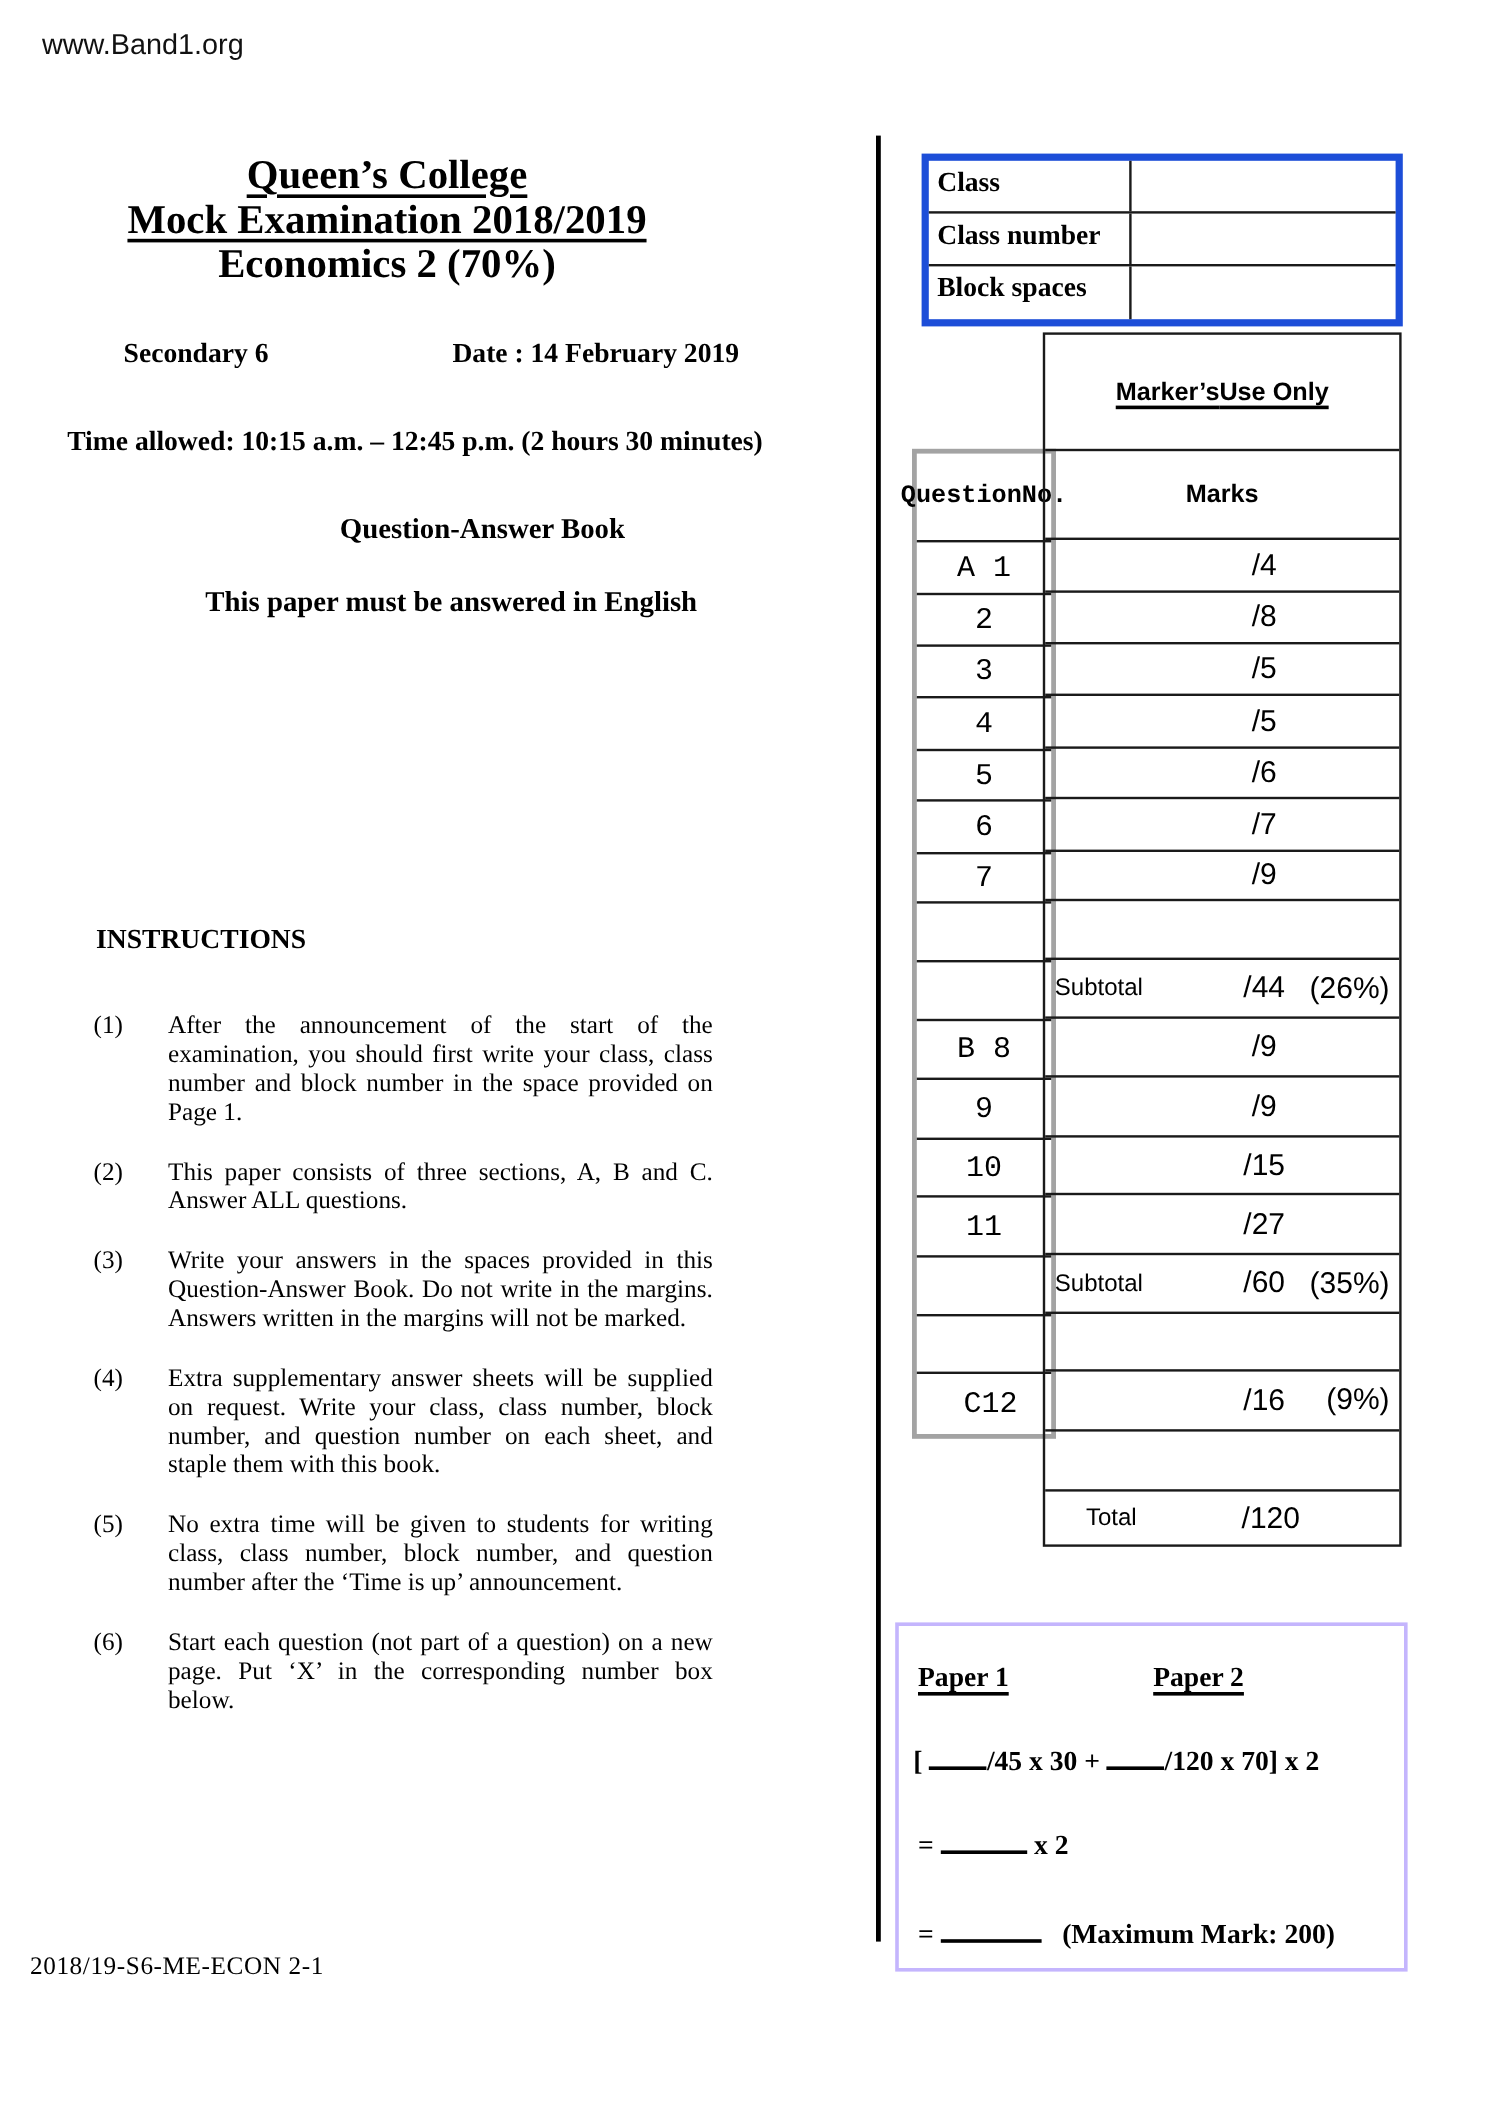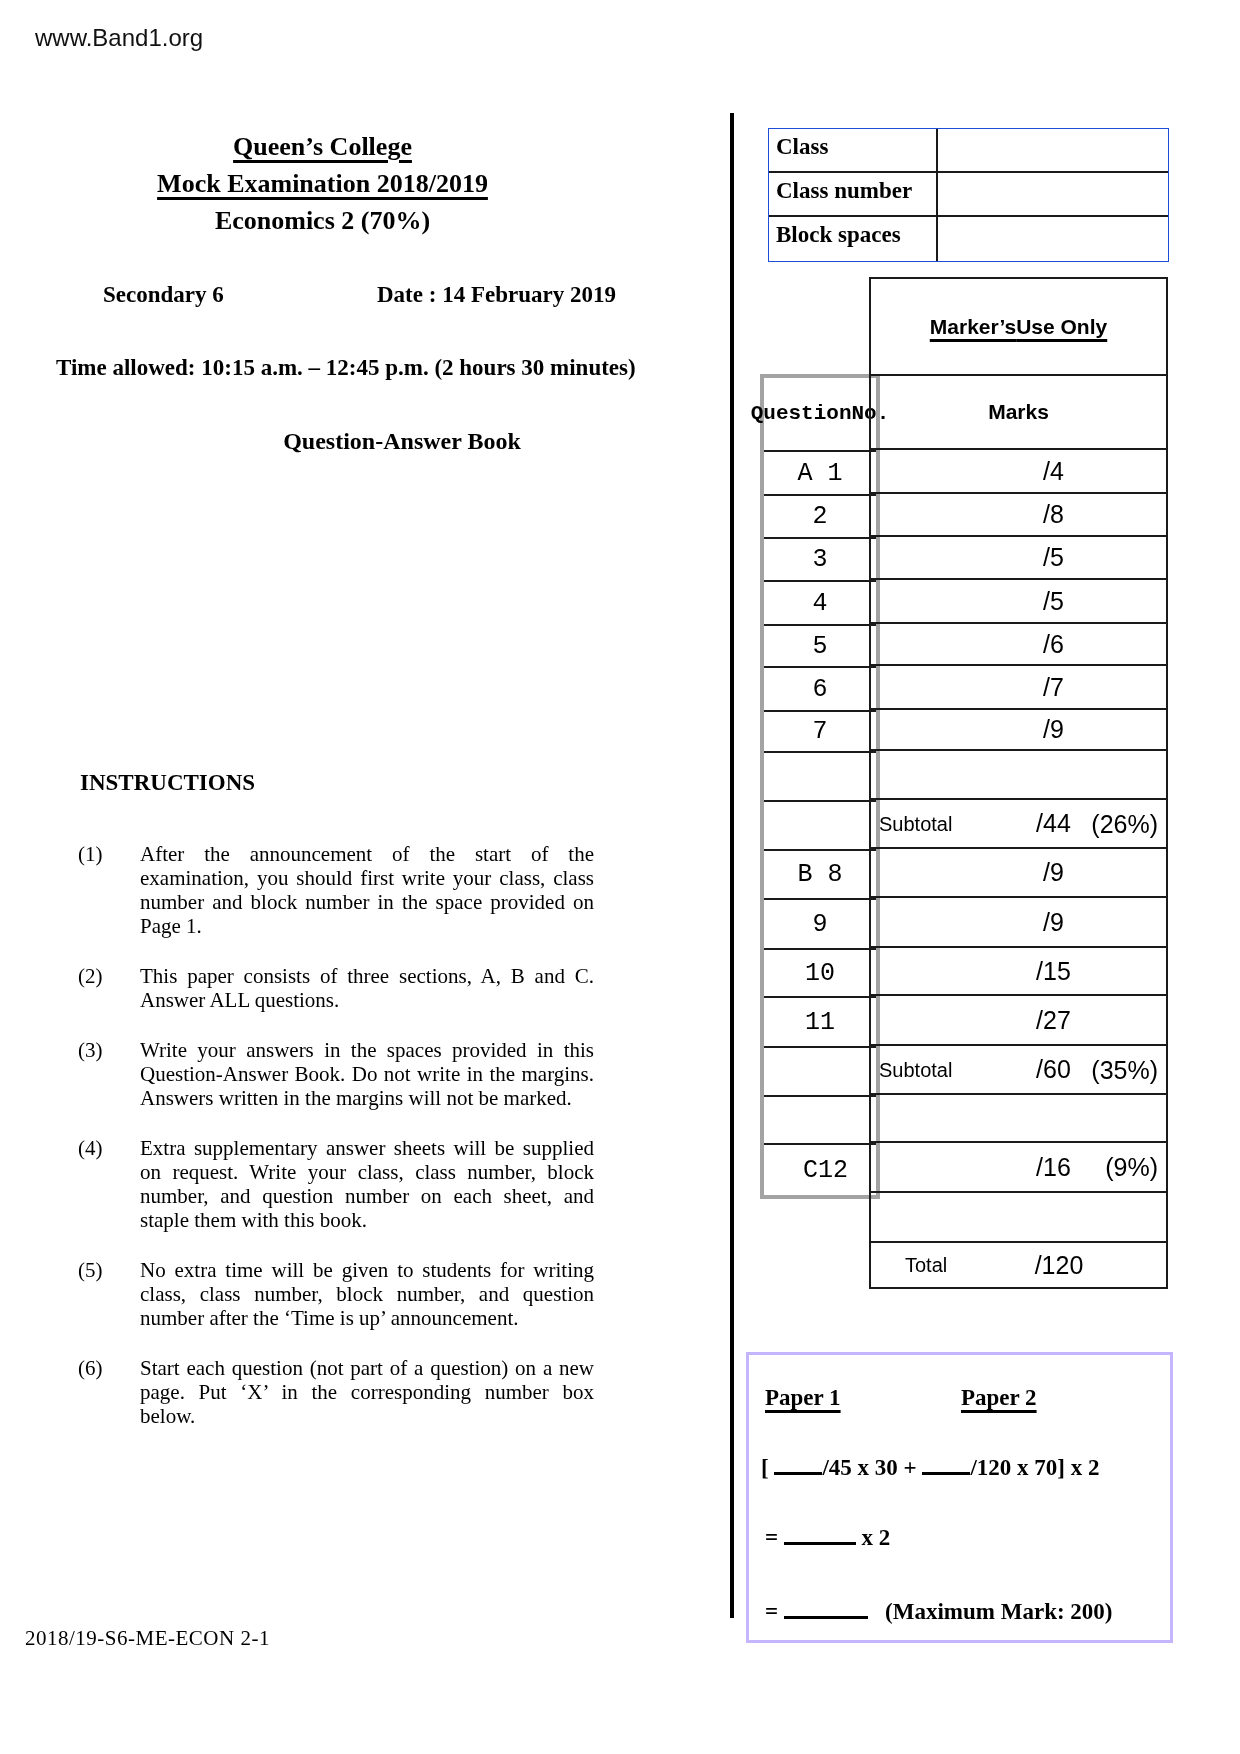--- a/index.html
+++ b/index.html
@@ -8,41 +8,41 @@
     background:#ffffff; color:#000; overflow:hidden;
     font-family:"Liberation Serif", serif;
   }
   .abs { position:absolute; }
 
   
   .watermark { left:35px; top:24px; font-family:"Liberation Sans",sans-serif; font-size:24px; color:#111; }
   .footer-code { left:25px; top:1626px; font-size:21px; letter-spacing:.5px; }
 
   
-  .title-block { left:0; top:128px; width:645px; text-align:center; font-weight:bold; font-size:26px; line-height:37px; }
+  .title-block { left:0; top:128px; width:645px; text-align:center; font-weight:bold; font-size:34px; line-height:37px; }
   .u { text-decoration:underline; text-decoration-thickness:2.5px; text-underline-offset:5px; }
   .meta-row { top:282px; left:0; width:645px; font-weight:bold; font-size:23px; }
   .meta-form { position:absolute; left:103px; top:0; }
   .meta-date { position:absolute; left:377px; top:0;text-align:center; }
   .time-line { left:56px; top:355px; font-weight:bold; font-size:23px; }
   .qab-line { left:152px; top:428px; width:500px; text-align:center; font-weight:bold; font-size:24px; }
   .eng-line { left:126px; top:489px; width:500px; text-align:center; font-weight:bold; font-size:24px; }
 
   
   .instr-heading { left:80px; top:770px; font-weight:bold; font-size:23px; }
   .instr-list { left:78px; top:842px; width:516px; font-size:21px; line-height:24px; }
   .instr-item { display:flex; margin-bottom:26px; }
   .instr-num { width:62px; flex:none; }
   .instr-text { flex:1; text-align:justify; }
 
   
   .divider { left:730px; top:113px; width:4px; height:1505px; background:#000; }
 
   
-  .sinfo { left:768px; top:128px; width:401px; border:1px solid #1d4ed8; box-sizing:border-box; }
+  .sinfo { left:768px; top:128px; width:401px; border:6px solid #1d4ed8; box-sizing:border-box; }
   .sinfo-row { display:flex; height:44px; box-sizing:border-box; border-bottom:2px solid #1a1a1a; }
   .sinfo-row:last-child { border-bottom:none; }
   .sinfo-label { width:169px; flex:none; box-sizing:border-box; border-right:2px solid #1a1a1a;
                  font-weight:bold; font-size:23px; padding:5px 0 0 7px; }
   .sinfo-value { flex:1; }
 
   
   .qcol { left:760px; top:374px; width:120px; border:4px solid #a3a3a3; box-sizing:border-box;
           font-family:Liberation Mono, monospace; }
   .mcol { left:869px; top:277px; width:299px; border:2px solid #1a1a1a; box-sizing:border-box;
@@ -83,20 +83,21 @@
     <div><span>Economics 2 (70%)</span></div>
   </div>
 
   <div class="abs meta-row">
     <span class="meta-form">Secondary 6</span>
     <span class="meta-date">Date : 14 February 2019</span>
   </div>
 
   <div class="abs time-line">Time allowed: 10:15 a.m. – 12:45 p.m. (2 hours 30 minutes)</div>
   <div class="abs qab-line">Question-Answer Book</div>
+  <div class="abs eng-line">This paper must be answered in English</div>
 
   <div class="abs instr-heading">INSTRUCTIONS</div>
   <div class="abs instr-list">
     <div class="instr-item">
       <span class="instr-num">(1)</span>
       <span class="instr-text">After the announcement of the start of the examination, you should first write your class, class number and block number in the space provided on Page 1.</span>
     </div>
     <div class="instr-item">
       <span class="instr-num">(2)</span>
       <span class="instr-text">This paper consists of three sections, A, B and C. Answer ALL questions.</span>

